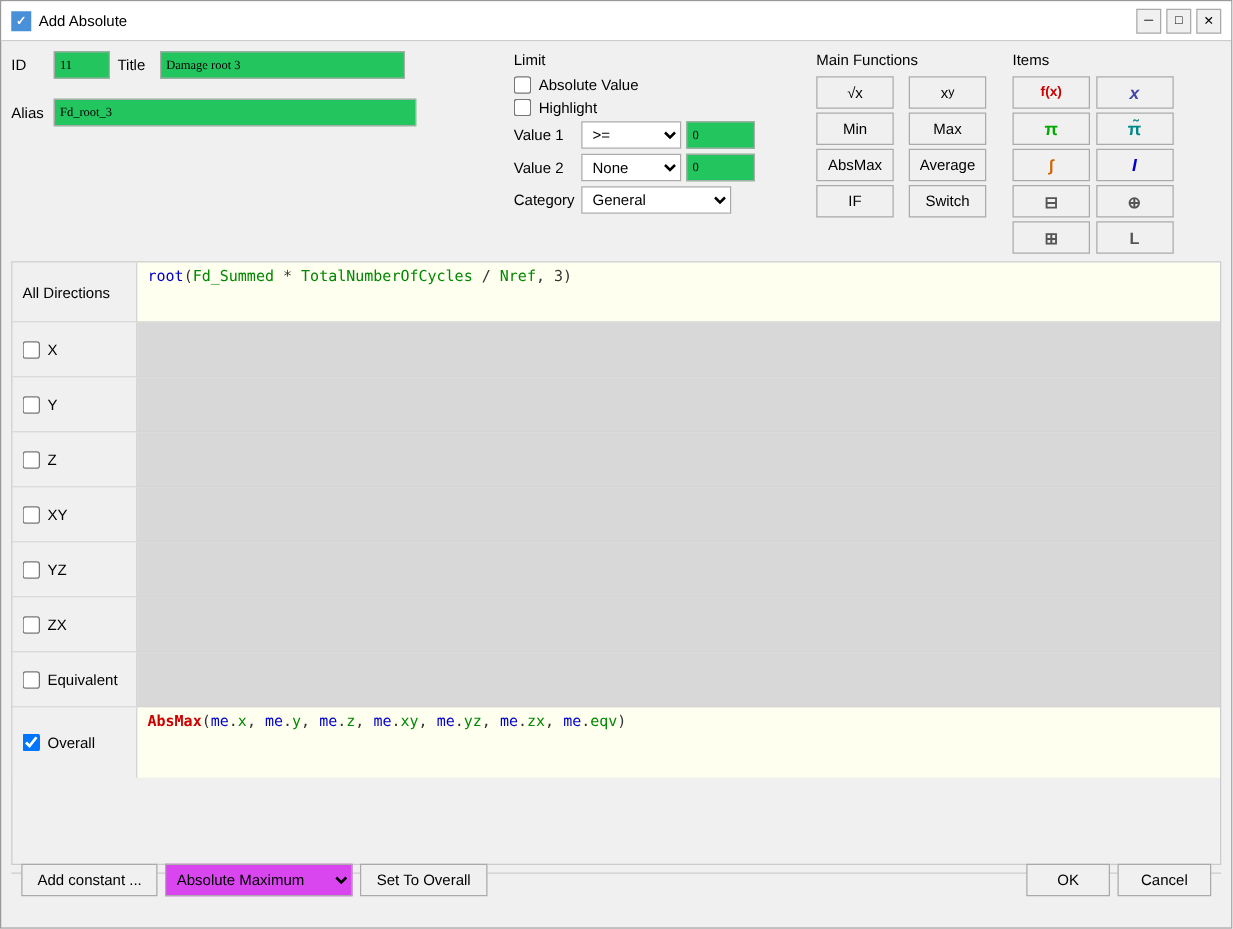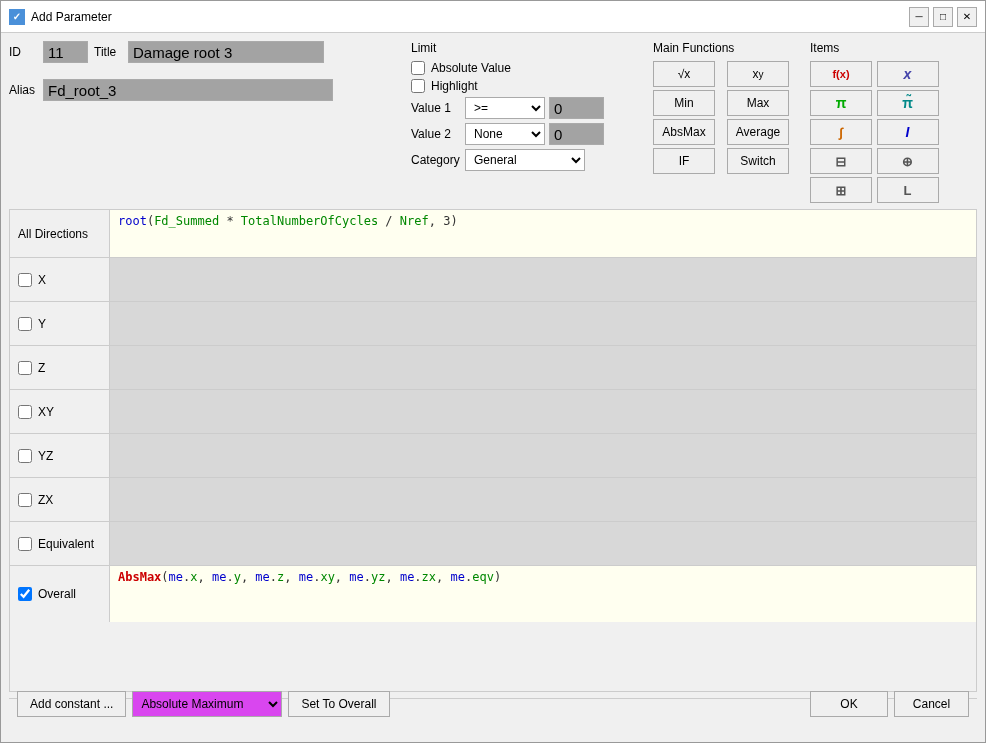--- a/index.html
+++ b/index.html
@@ -95,23 +95,24 @@
     }
 
     .field-label-short {
       font-size: 12px;
       min-width: 28px;
     }
 
     input[type="text"] {
       border: 1px solid #aaa;
       padding: 2px 4px;
-      font-size: 15px;
+      font-size: 10px;
       height: 22px;
-      background: #a3a3a3;
+      background: #22c55e;
+      font-family: Liberation Serif, serif;
     }
 
     .id-input { width: 45px; }
     .title-input { width: 196px; }
     .alias-input { width: 290px; }
 
     .desc-row {
       display: flex;
       align-items: center;
       gap: 6px;
@@ -327,21 +328,21 @@
     .action-btn {
       height: 26px;
       padding: 0 12px;
       border: 1px solid #aaa;
       background: #f0f0f0;
       cursor: pointer;
       font-size: 12px;
     }
 
     .ok-btn {
-      width: 78px;
+      width: 67px;
     }
 
     .cancel-btn {
       width: 75px;
     }
 
     .dropdown-select {
       height: 26px;
       border: 1px solid #aaa;
       padding: 0 4px;
@@ -356,21 +357,21 @@
     }
   </style>
 </head>
 <body>
 
 <div class="window">
 
   <div class="title-bar">
     <div class="title-bar-left">
       <div class="title-icon">✓</div>
-      <span class="title-text">Add Parameter</span>
+      <span class="title-text">Add Absolute</span>
     </div>
     <div class="title-controls">
       <button class="title-btn">─</button>
       <button class="title-btn">□</button>
       <button class="title-btn close">✕</button>
     </div>
   </div>
 
   <div class="main-content">
 

